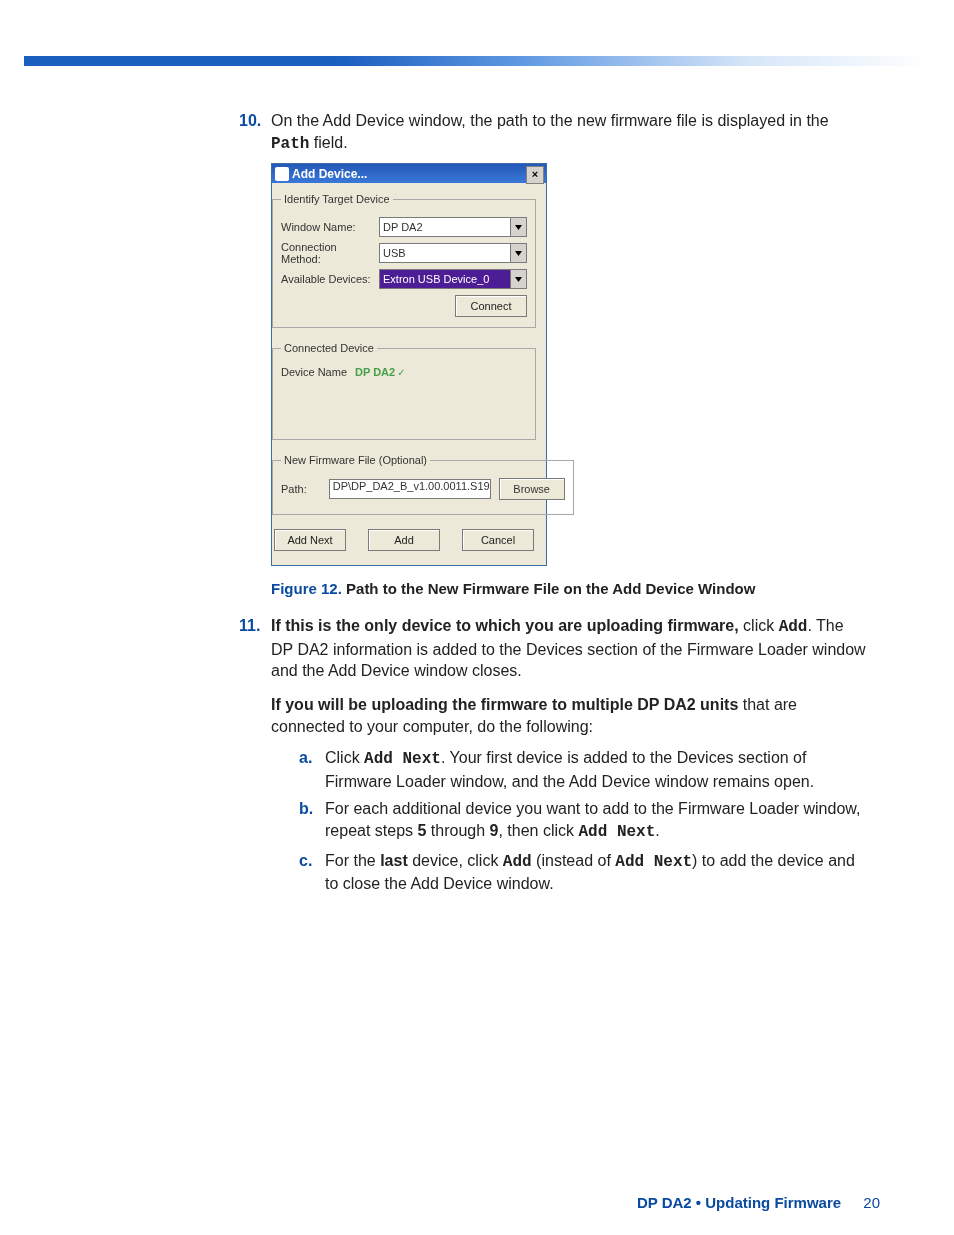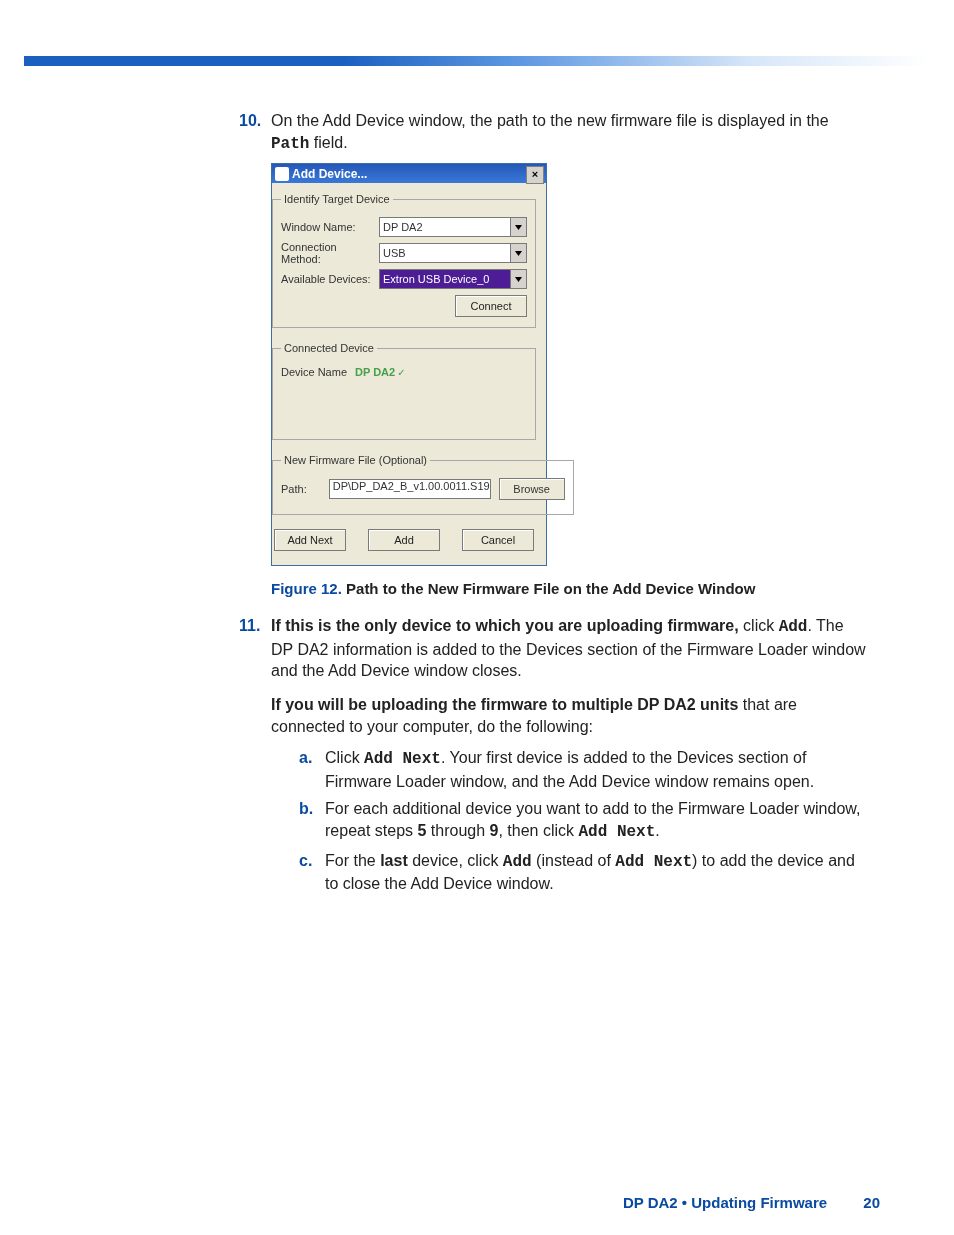--- a/index.html
+++ b/index.html
@@ -32,21 +32,21 @@
 .sel .arr svg{width:7px;height:5px}
 .btn{height:20px;border:1px solid #7a7a7a;background:#ece9d8;font-size:11px;padding:0 10px;display:inline-flex;align-items:center;justify-content:center;min-width:50px;box-shadow:inset 1px 1px 0 #fff}
 .btn-row{display:flex;justify-content:flex-end;margin-top:6px}
 .connected-val{color:#45a049;font-weight:bold;font-size:11px}
 .check{color:#45a049;font-size:10px;margin-left:2px}
 .bottom-btns{display:flex;justify-content:space-between;padding:0 2px}
 .txt{flex:1;height:18px;border:1px solid #7a7a7a;background:#fff;padding-left:3px;font-size:11px;display:flex;margin-right:8px}
 .plabel{font-size:11px;margin-right:22px}
 .footer{position:absolute;bottom:24px;right:74px;font-size:15px}
 .footer .sect{color:#0a4aa0;font-weight:bold}
-.footer .pg{color:#0a4aa0;font-weight:bold;margin-left:32px}
+.footer .pg{color:#0a4aa0;font-weight:normal;margin-left:18px}
 </style>
 </head>
 <body>
 
 <div class="page">
   <div class="header-bar"></div>
   <div class="content">
 
     <div class="step">
       <div class="mk body"><span class="num">10.</span></div>

